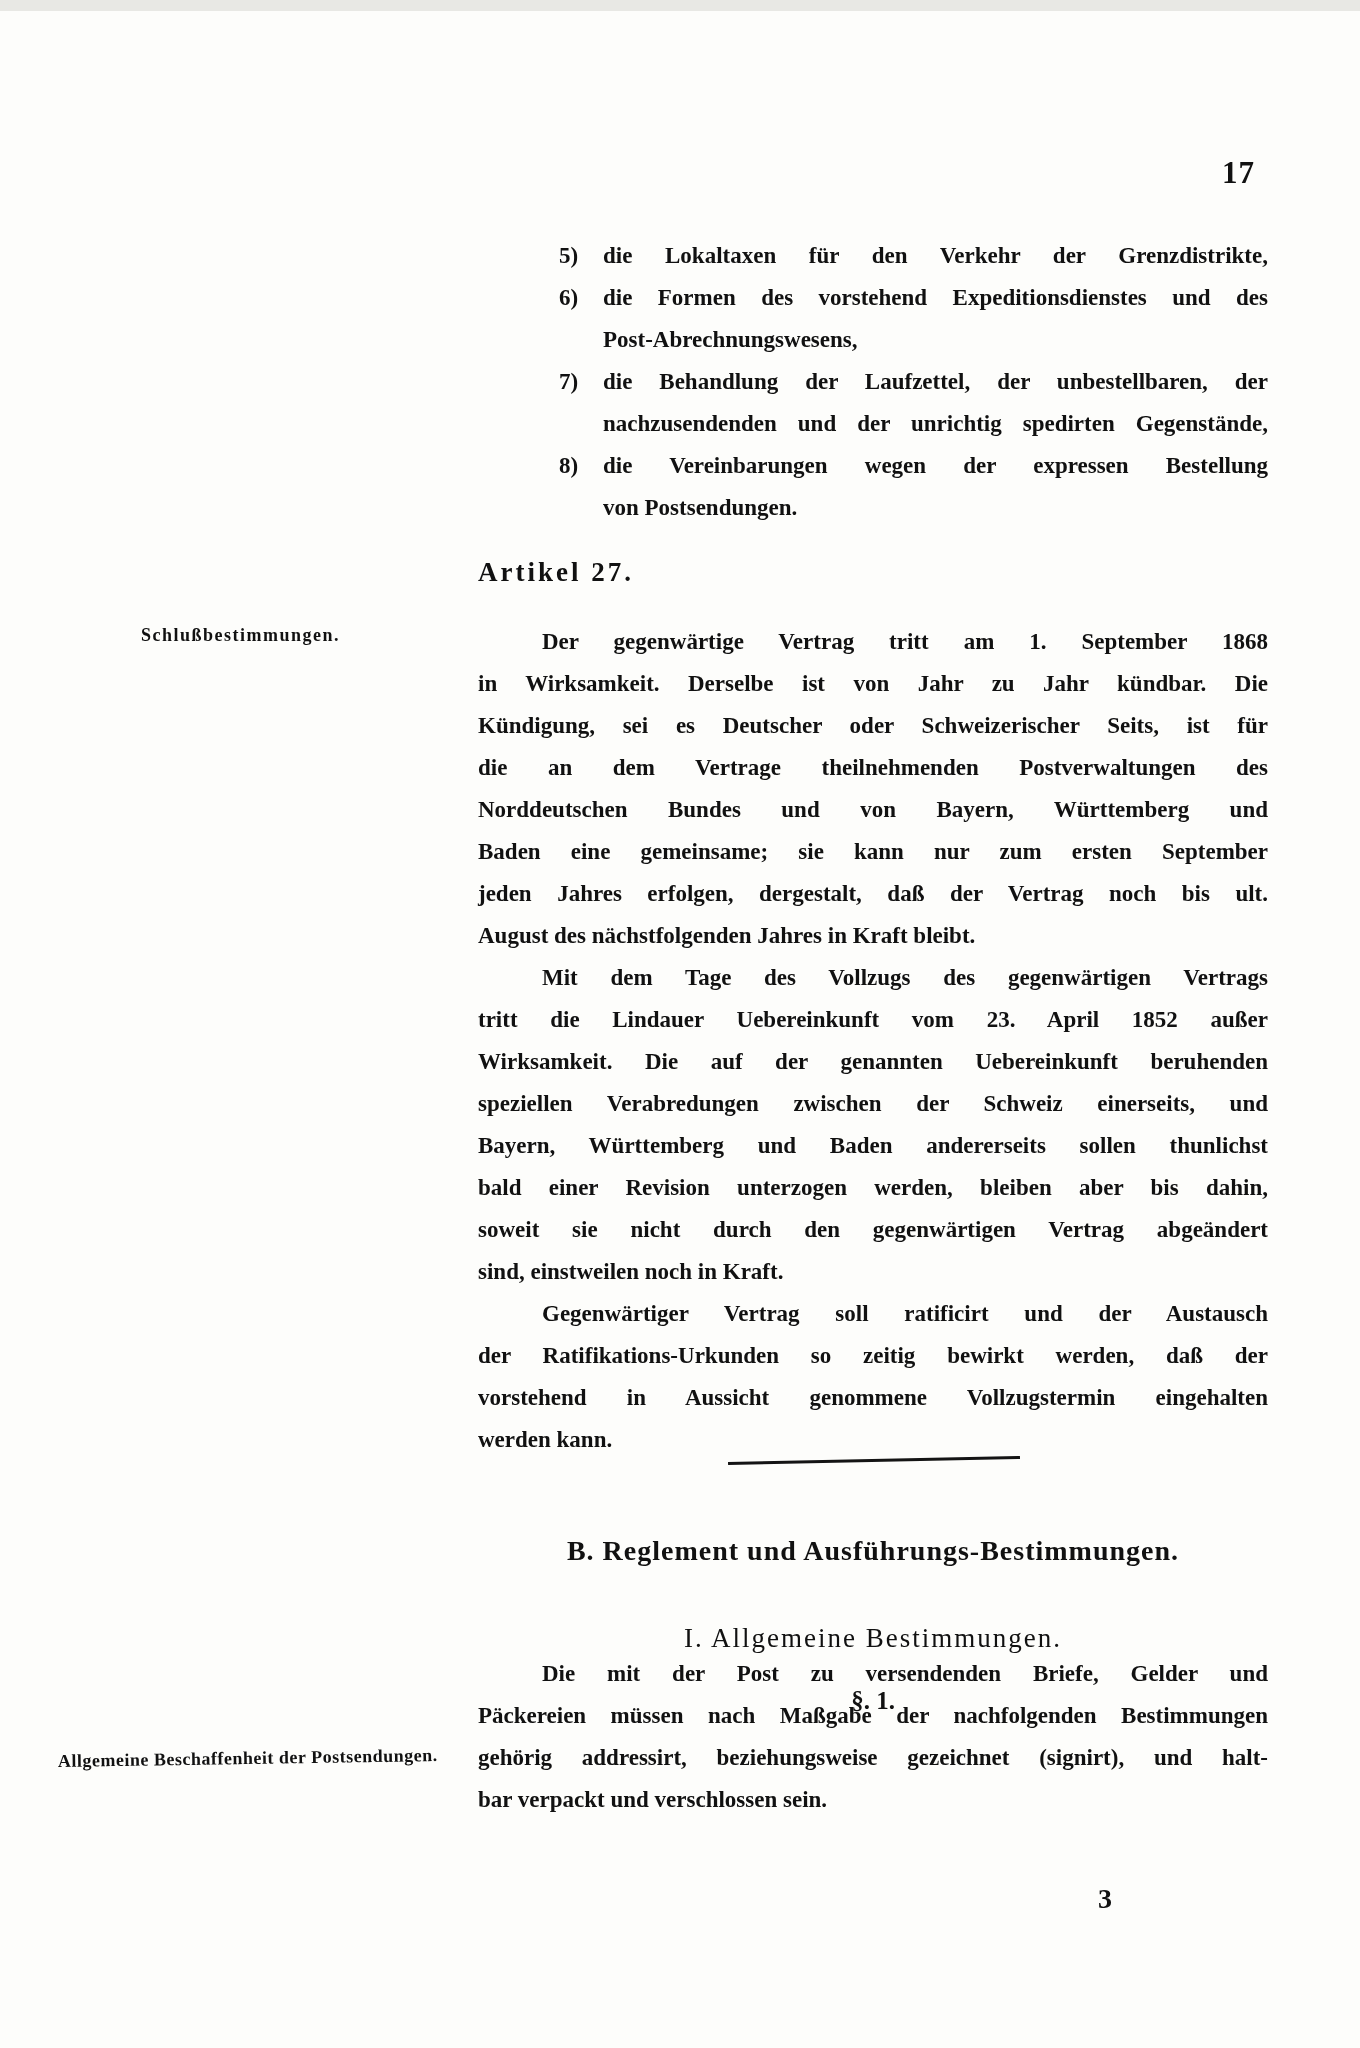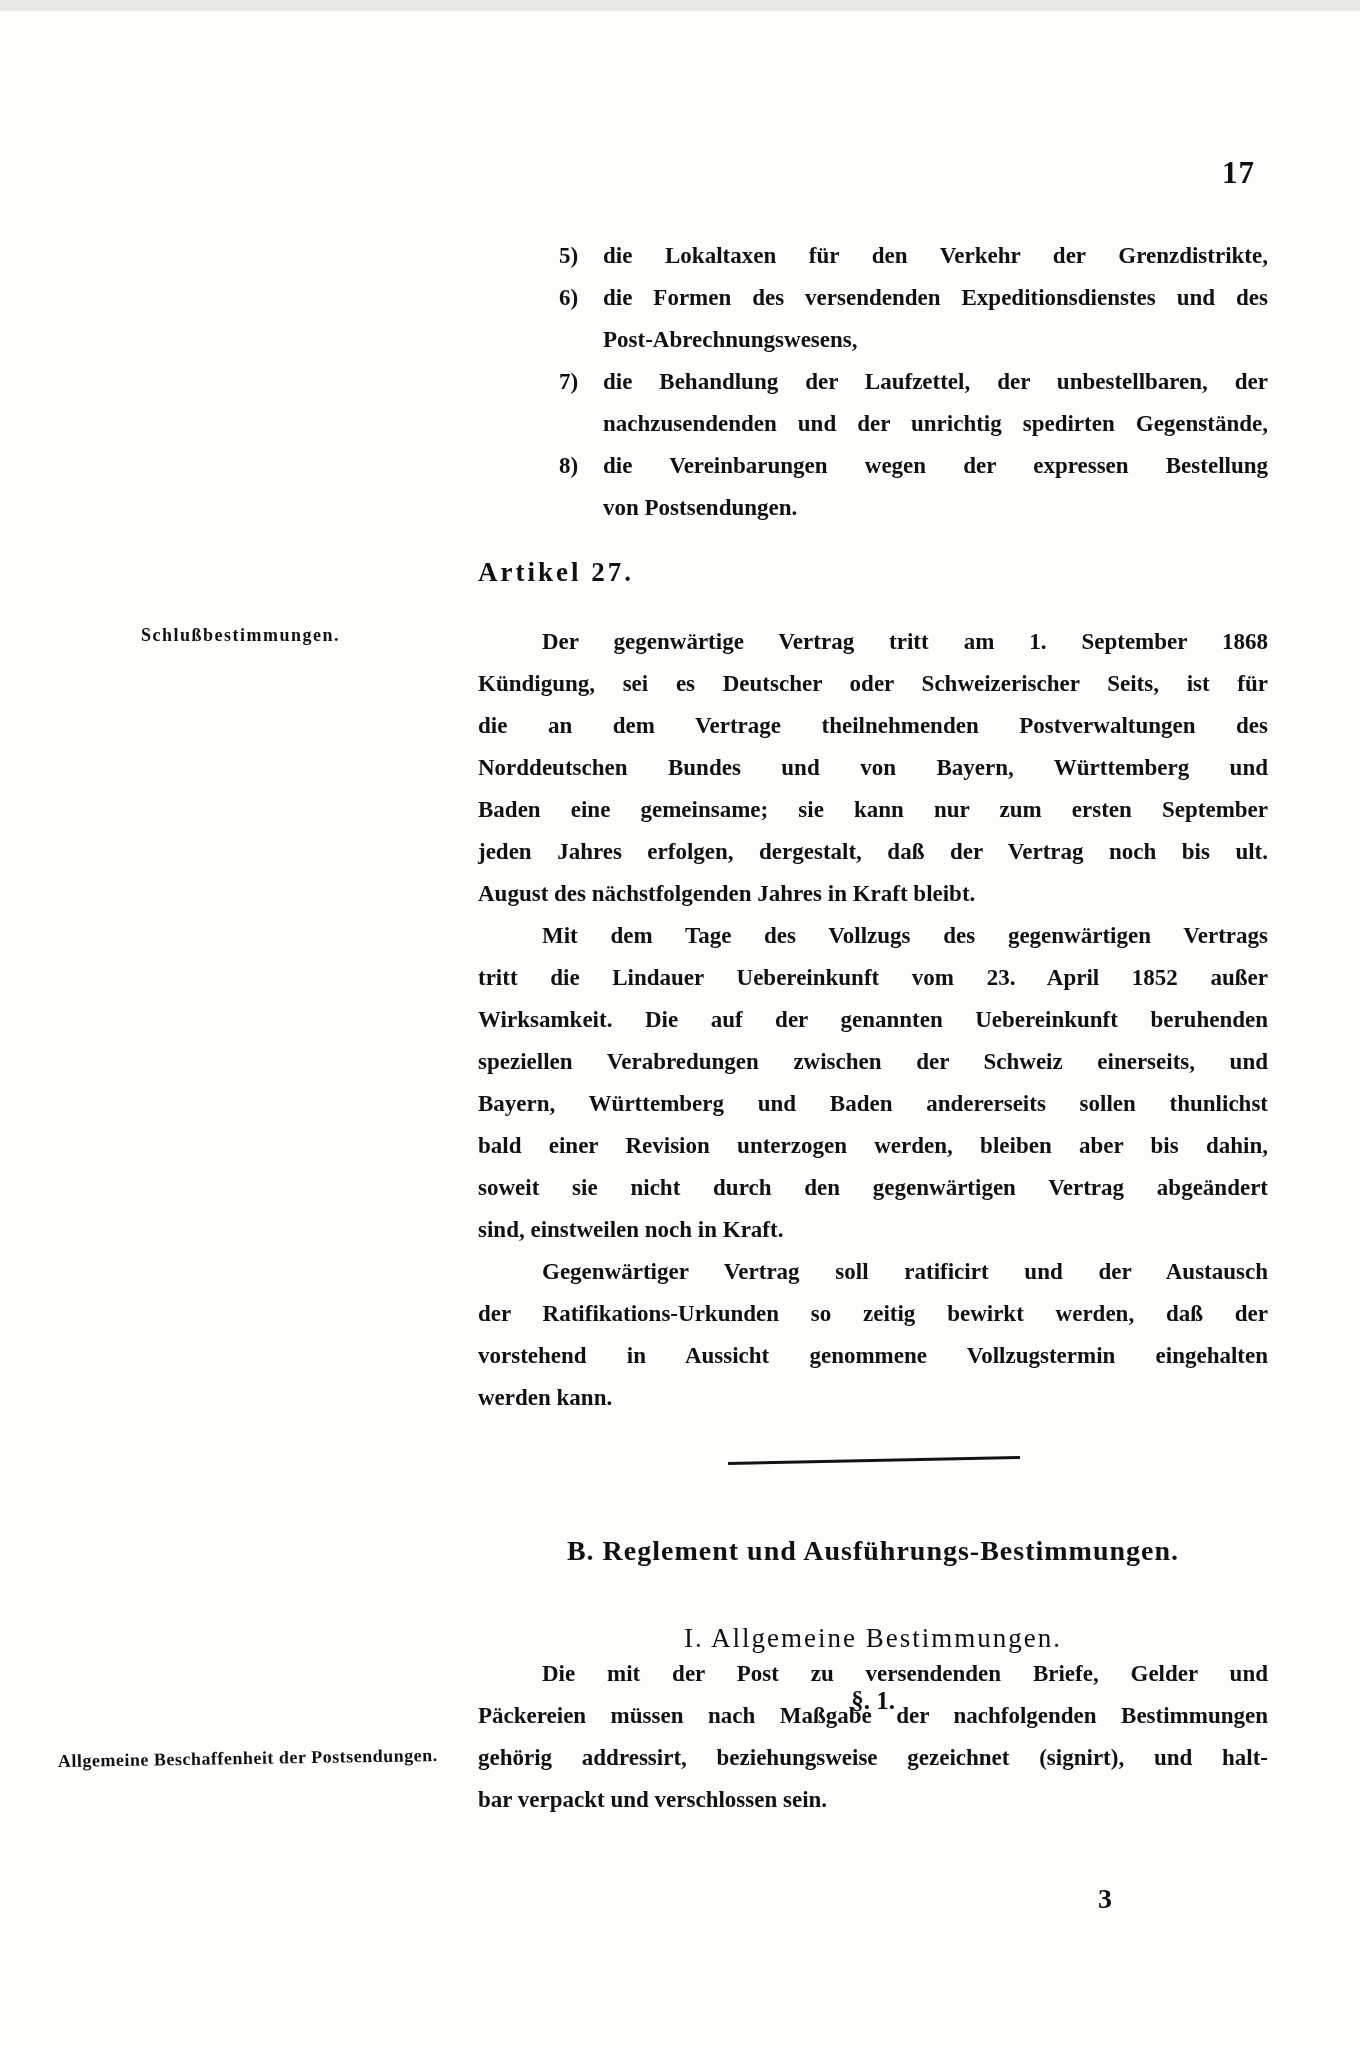--- a/index.html
+++ b/index.html
@@ -132,21 +132,21 @@
   <div class="column num-list body-text">
     <div class="list-item">
       <span class="item-marker">5)</span>
       <div class="item-lines">
         <div class="ln">die Lokaltaxen für den Verkehr der Grenzdistrikte,</div>
       </div>
     </div>
     <div class="list-item">
       <span class="item-marker">6)</span>
       <div class="item-lines">
-        <div class="ln">die Formen des versendenden Expeditionsdienstes und des</div>
+        <div class="ln">die Formen des vorstehend Expeditionsdienstes und des</div>
         <div class="ln end">Post-Abrechnungswesens,</div>
       </div>
     </div>
     <div class="list-item">
       <span class="item-marker">7)</span>
       <div class="item-lines">
         <div class="ln">die Behandlung der Laufzettel, der unbestellbaren, der</div>
         <div class="ln">nachzusendenden und der unrichtig spedirten Gegenstände,</div>
       </div>
     </div>
@@ -159,20 +159,21 @@
     </div>
   </div>
 
   <div class="column article-heading">Artikel 27.</div>
 
   <div class="margin-note margin-note-1">Schlußbestimmungen.</div>
 
   <div class="column article-body body-text">
     <div class="para">
       <div class="ln start">Der gegenwärtige Vertrag tritt am 1. September 1868</div>
+      <div class="ln">in Wirksamkeit. Derselbe ist von Jahr zu Jahr kündbar. Die</div>
       <div class="ln">Kündigung, sei es Deutscher oder Schweizerischer Seits, ist für</div>
       <div class="ln">die an dem Vertrage theilnehmenden Postverwaltungen des</div>
       <div class="ln">Norddeutschen Bundes und von Bayern, Württemberg und</div>
       <div class="ln">Baden eine gemeinsame; sie kann nur zum ersten September</div>
       <div class="ln">jeden Jahres erfolgen, dergestalt, daß der Vertrag noch bis ult.</div>
       <div class="ln end">August des nächstfolgenden Jahres in Kraft bleibt.</div>
     </div>
     <div class="para">
       <div class="ln start">Mit dem Tage des Vollzugs des gegenwärtigen Vertrags</div>
       <div class="ln">tritt die Lindauer Uebereinkunft vom 23. April 1852 außer</div>

